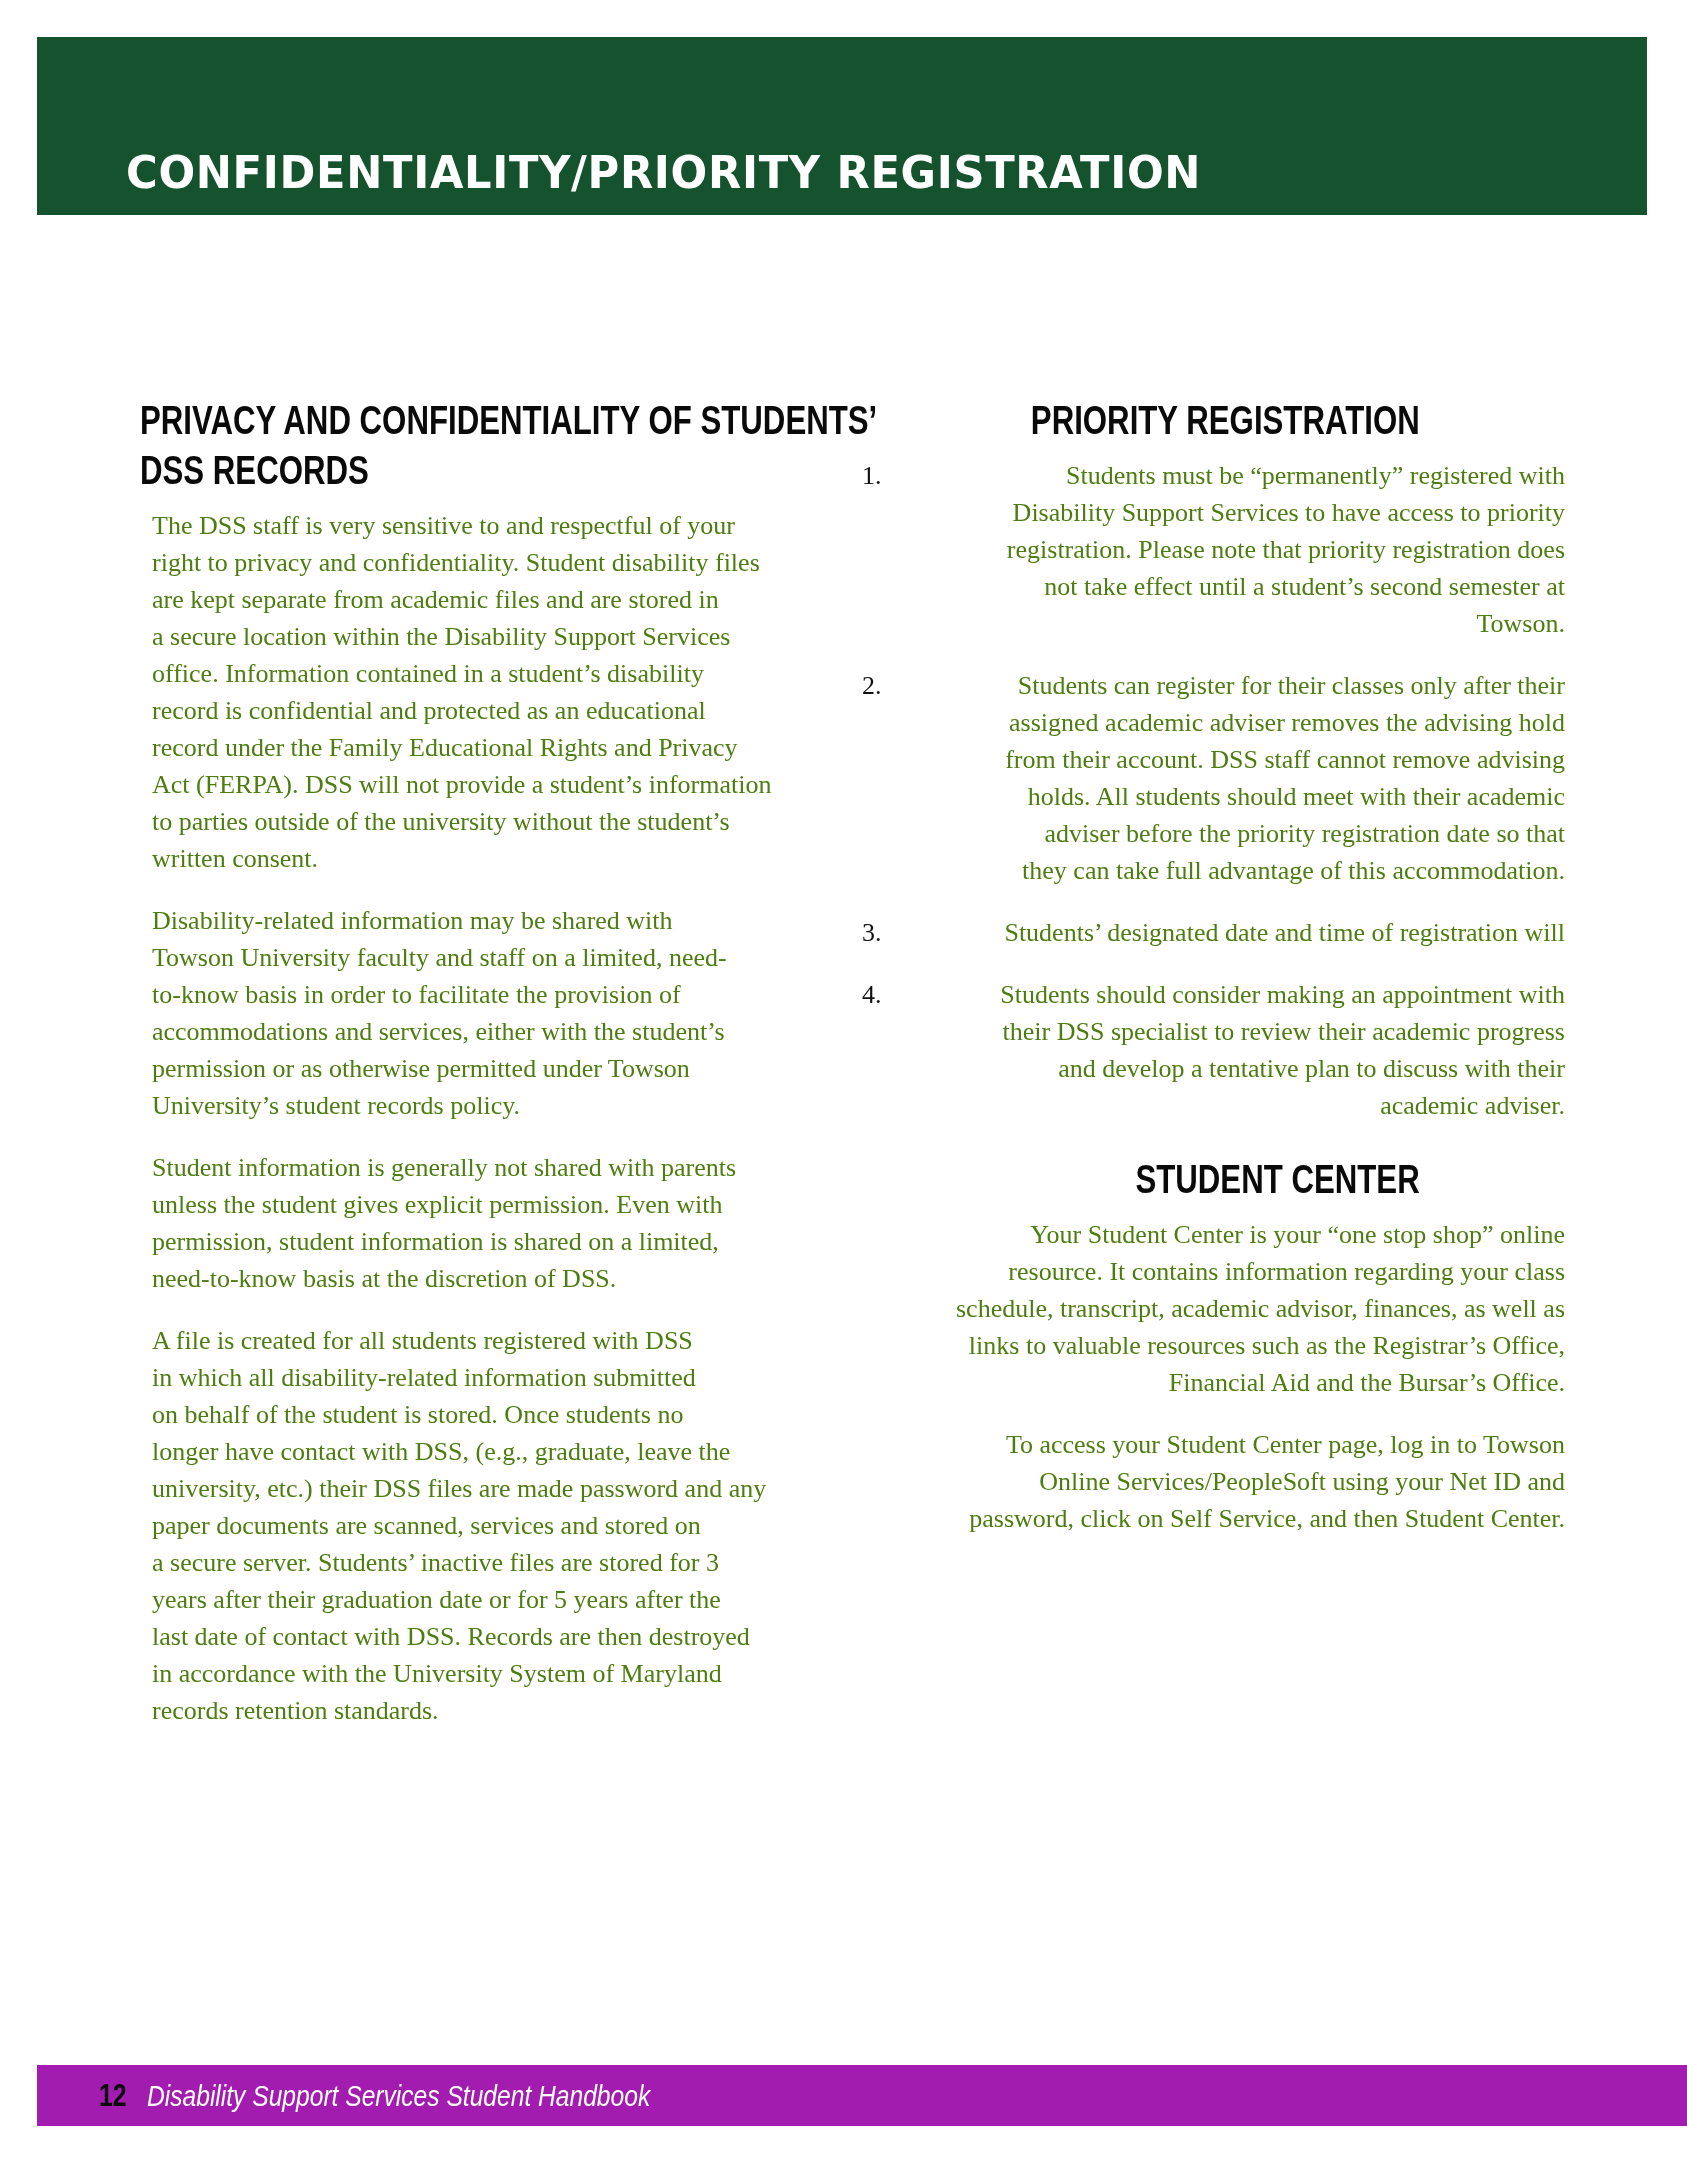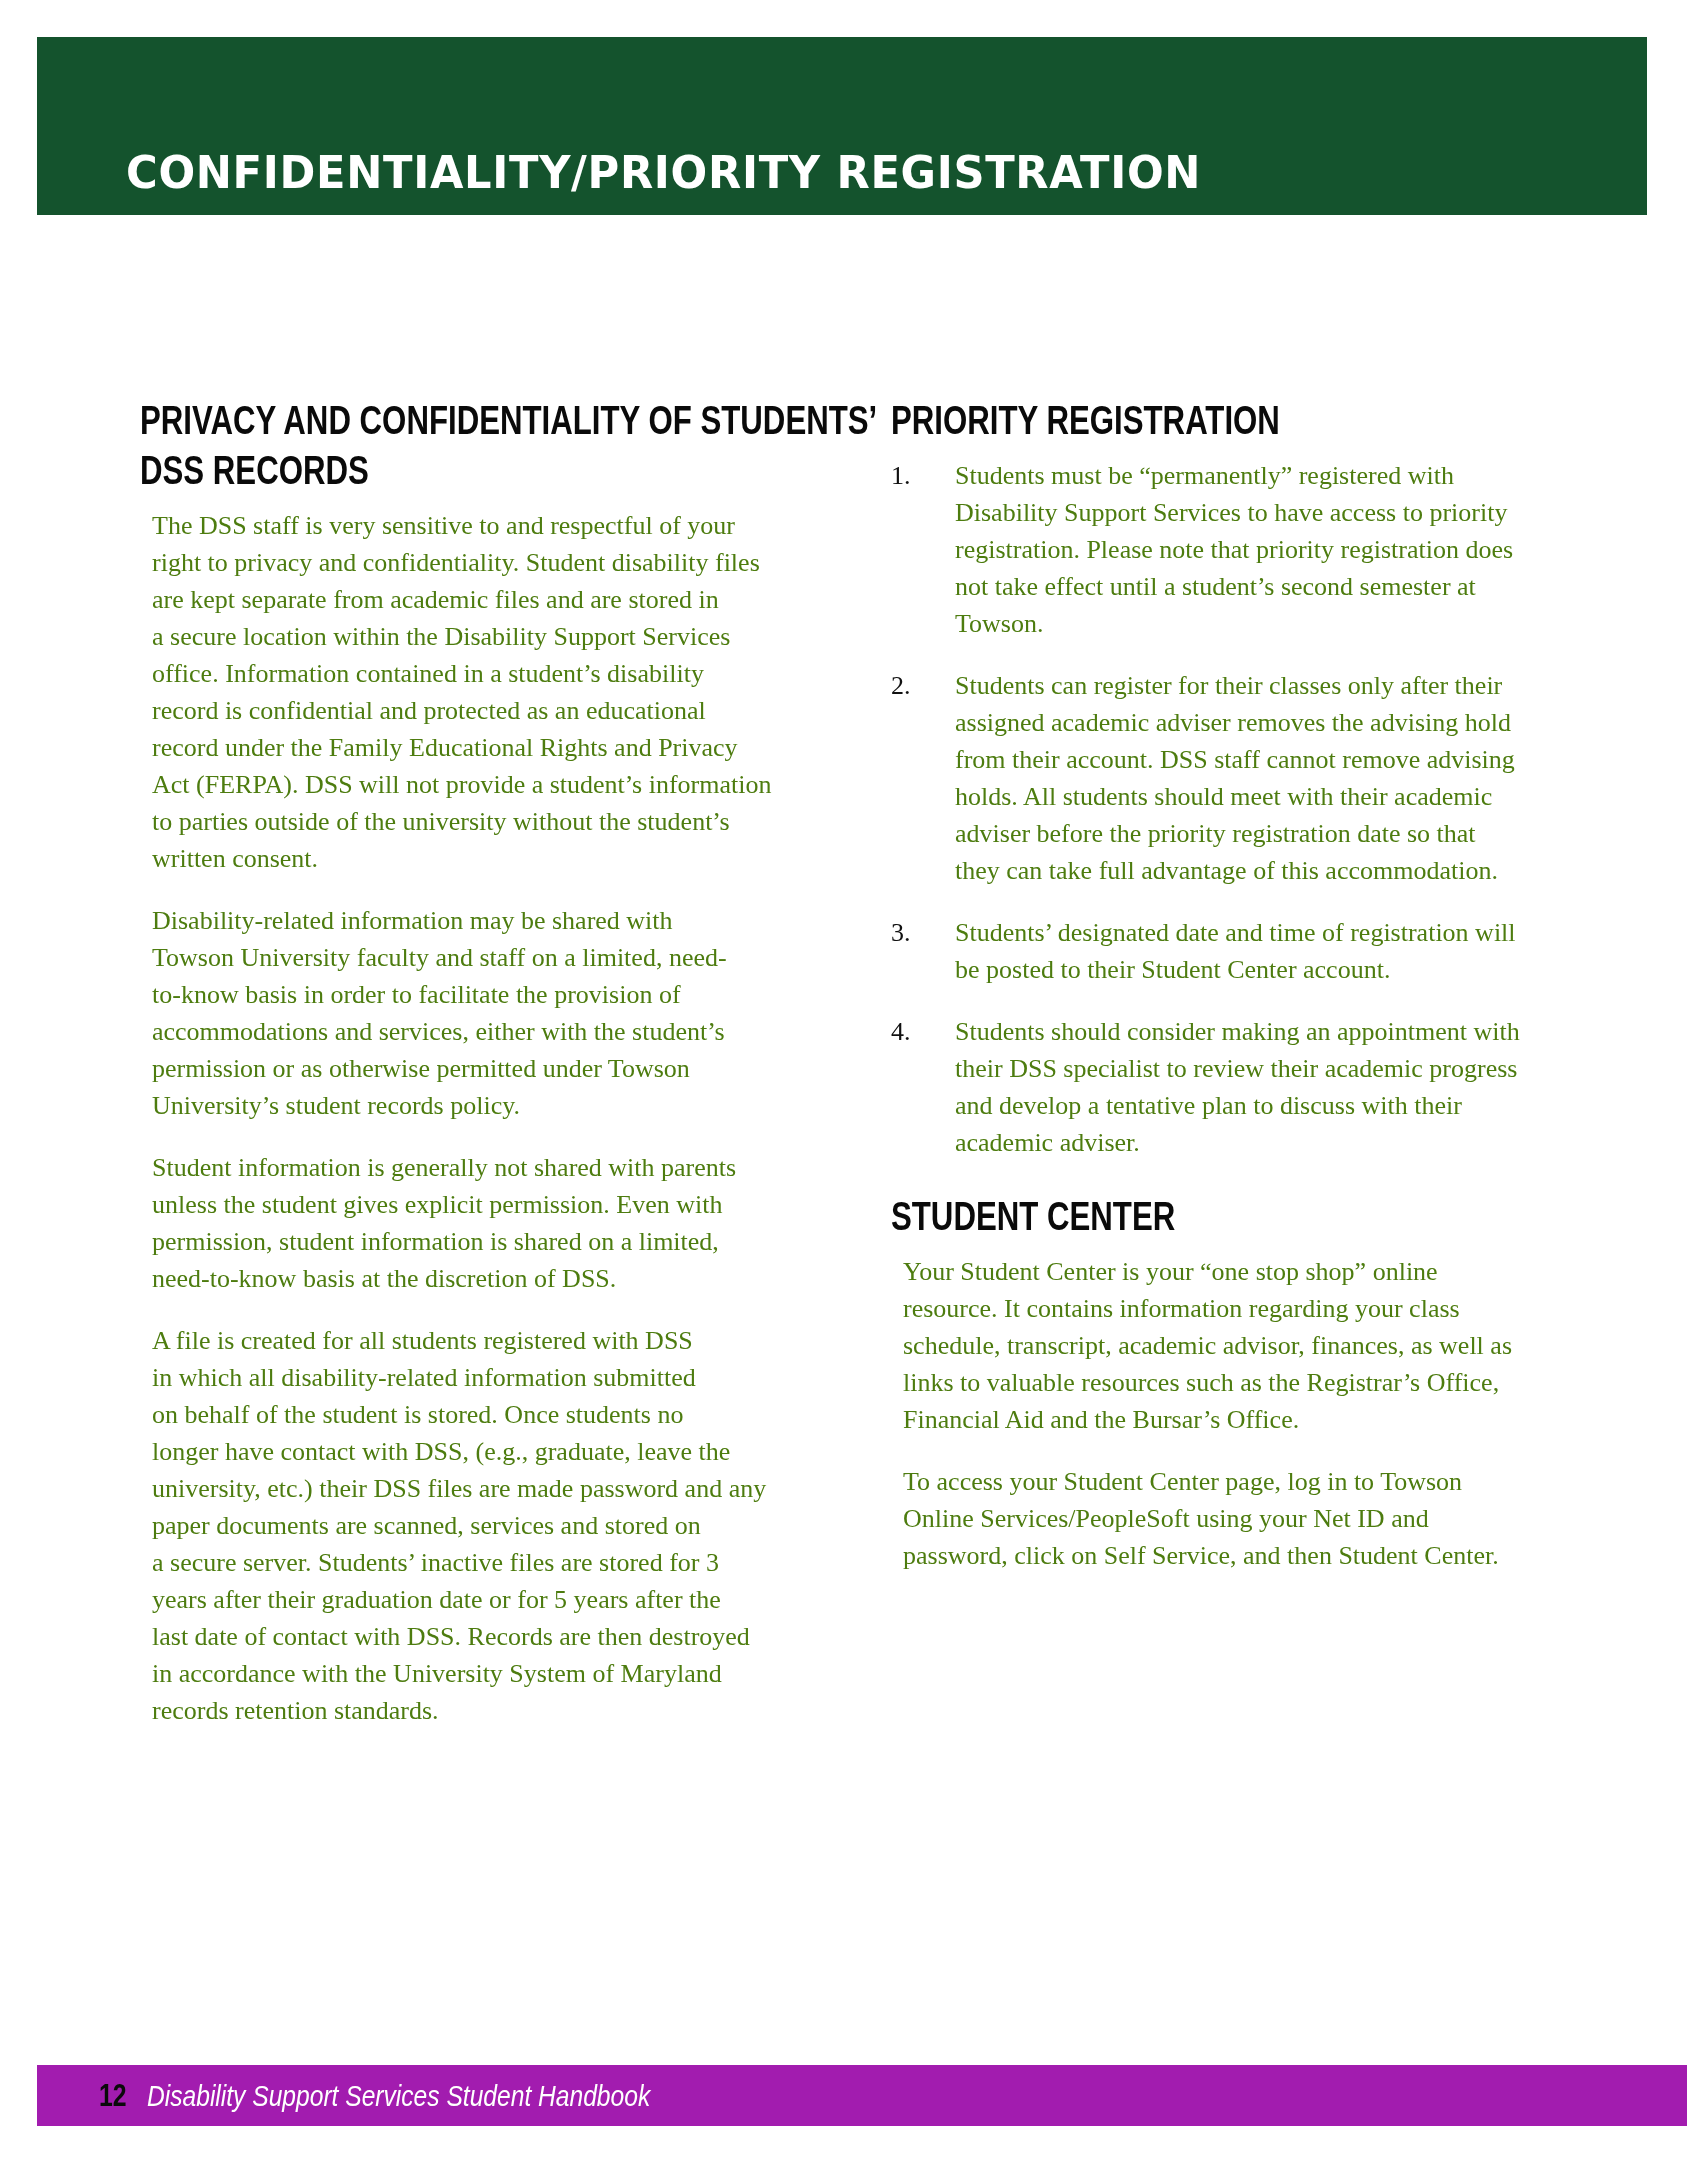--- a/index.html
+++ b/index.html
@@ -11,21 +11,21 @@
     }
     .header-title {
       position: absolute; left: 89px; top: 113px;
       font-family: "DejaVu Sans", sans-serif; font-weight: bold;
       font-size: 45px; line-height: 1; color: #ffffff; letter-spacing: 0.7px;
       white-space: nowrap; transform-origin: left top; transform: scaleX(0.96);
     }
 
     .col { position: absolute; top: 395px; }
     .col-left { left: 140px; width: 709px; }
-    .col-right { left: 891px; width: 715px; }
+    .col-right { left: 862px; width: 715px; text-align: right; }
 
     .section-heading {
       font-family: "Liberation Sans", sans-serif; font-weight: bold;
       font-size: 40px; line-height: 50px; color: #0a0a0a; margin: 0;
       text-transform: uppercase; white-space: nowrap;
       transform-origin: left top; transform: scaleX(0.78);
     }
     .section-heading .line { display: block; }
 
     .body-text {
@@ -143,21 +143,20 @@
         <span class="line">from their account. DSS staff cannot remove advising</span>
         <span class="line">holds. All students should meet with their academic</span>
         <span class="line">adviser before the priority registration date so that</span>
         <span class="line">they can take full advantage of this accommodation.</span>
       </p>
     </li>
     <li class="num-item">
       <span class="num-label">3.</span>
       <p class="body-text">
         <span class="line">Students’ designated date and time of registration will</span>
-        <span class="line">be posted to their Student Center account.</span>
       </p>
     </li>
     <li class="num-item">
       <span class="num-label">4.</span>
       <p class="body-text">
         <span class="line">Students should consider making an appointment with</span>
         <span class="line">their DSS specialist to review their academic progress</span>
         <span class="line">and develop a tentative plan to discuss with their</span>
         <span class="line">academic adviser.</span>
       </p>

